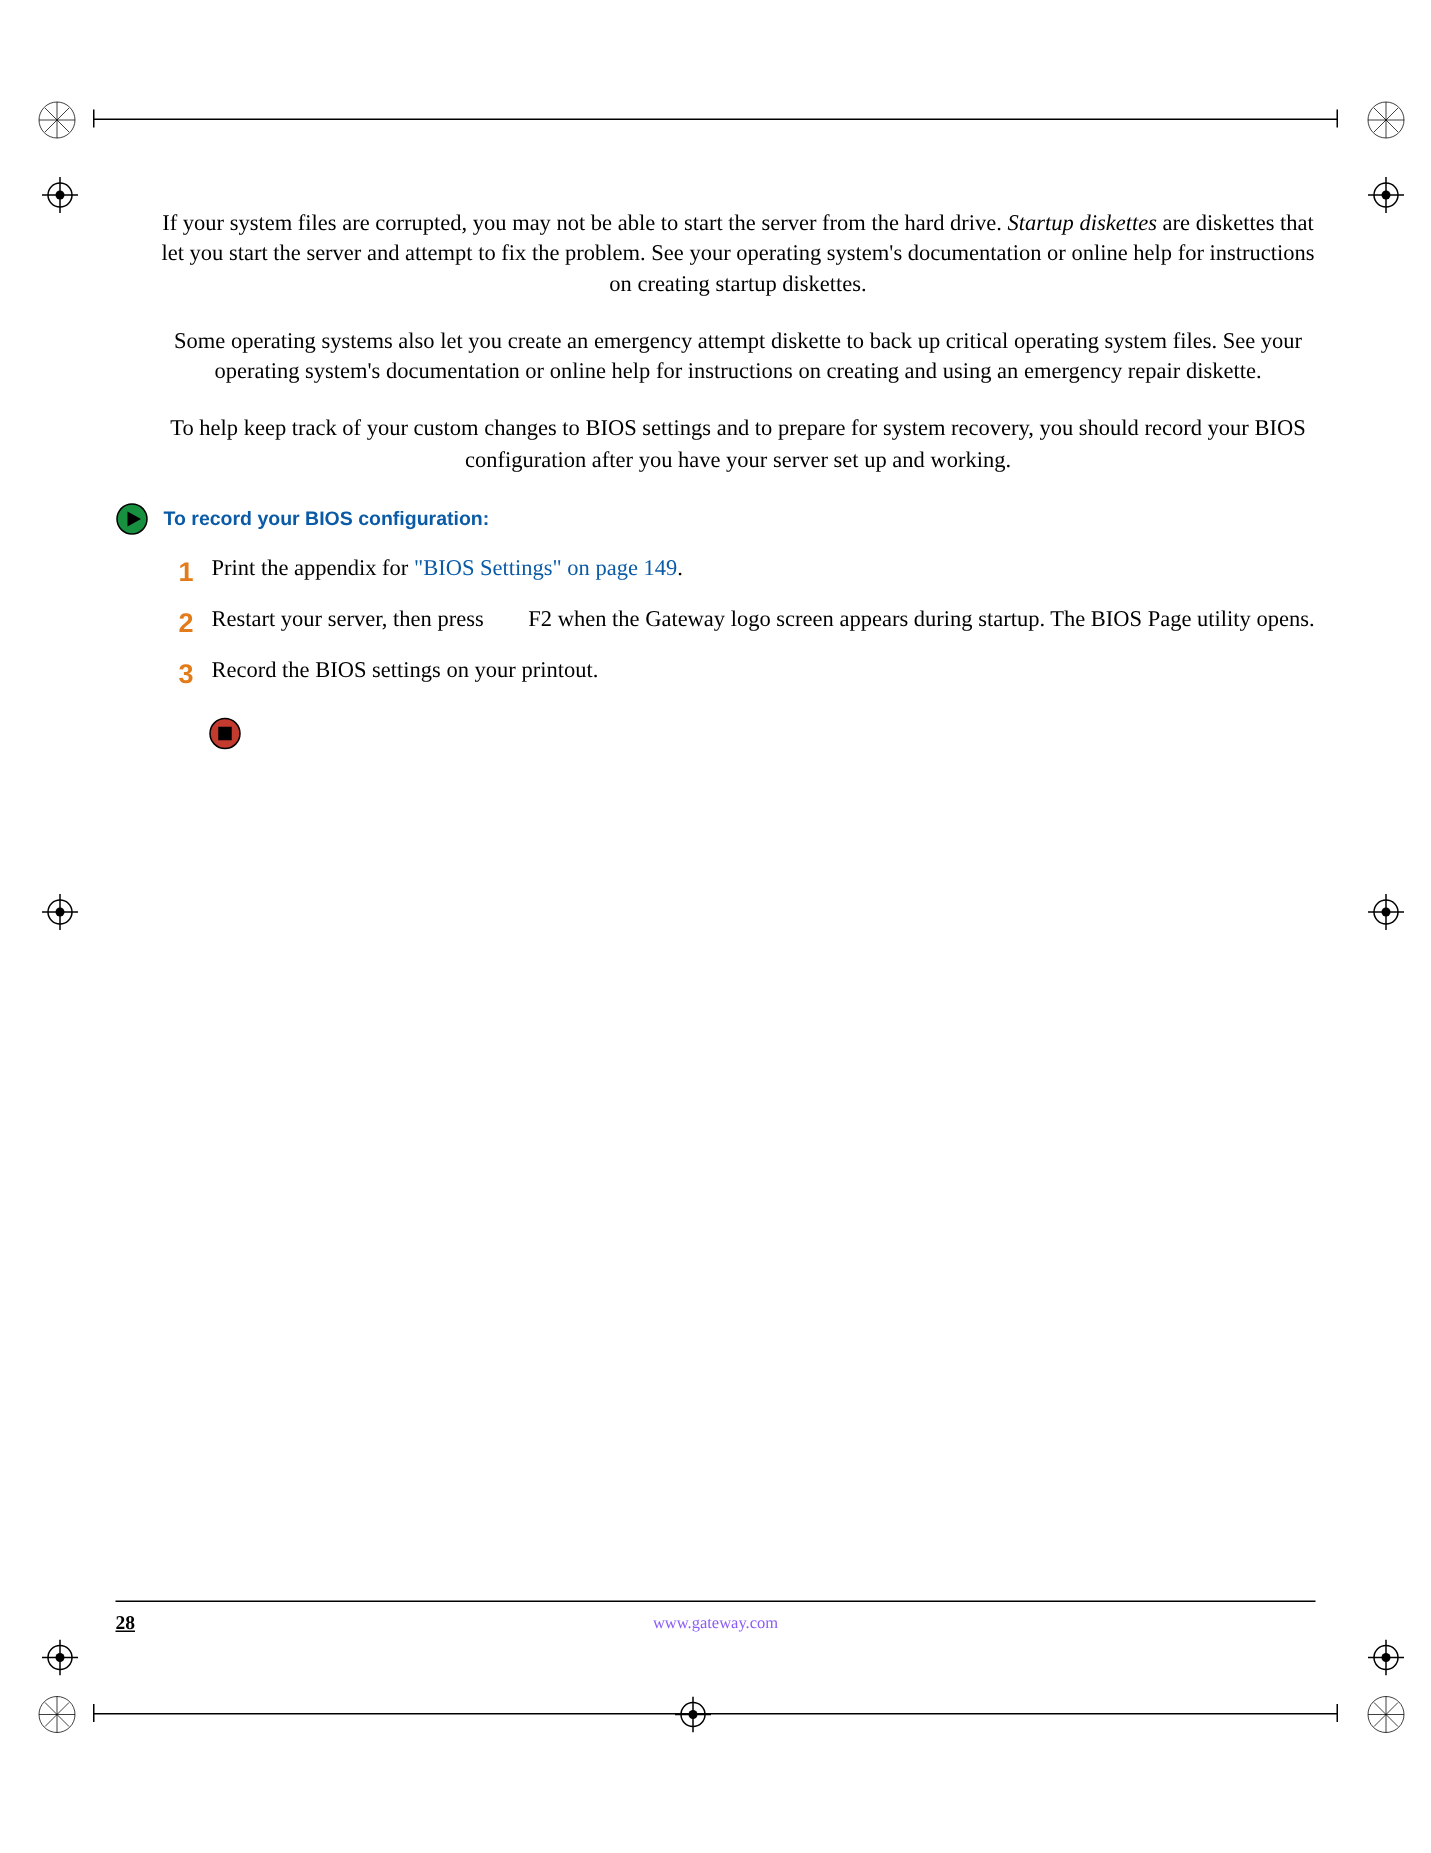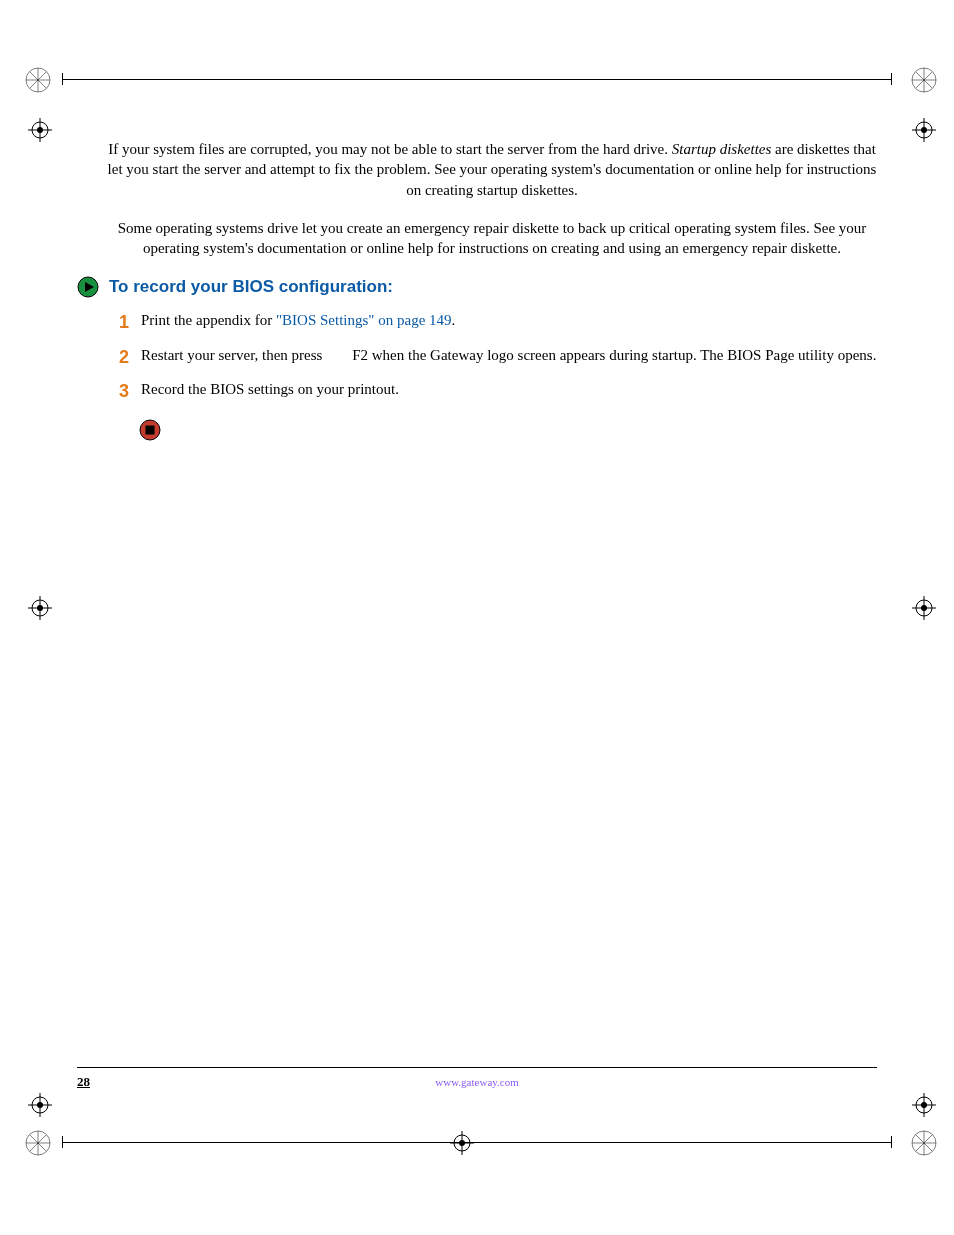--- a/index.html
+++ b/index.html
@@ -67,21 +67,21 @@
   .play-icon {
     width: 22px;
     height: 22px;
     flex: 0 0 22px;
   }
   .procedure-title {
     font-family: 'Arial Narrow', Arial, sans-serif;
     font-stretch: condensed;
     font-weight: 700;
     color: #0a5aa6;
-    font-size: 17px;
+    font-size: 13px;
   }
   ol.steps {
     list-style: none;
     margin-left: 38px;
   }
   ol.steps li {
     display: flex;
     gap: 12px;
     font-size: 15px;
     line-height: 1.35;
@@ -241,23 +241,24 @@
 <div class="tick-line" style="bottom:92px;"></div>
 
 <div class="page-frame" style="border-top:none;">
 
   <div class="content">
 
     <p class="body-para">
       <span>If your system files are corrupted, you may not be able to start the server from the hard drive. </span><span class="italic">Startup diskettes</span><span> are diskettes that let you start the server and attempt to fix the problem. See your operating system's documentation or online help for instructions on creating startup diskettes.</span>
     </p>
 
-    <p class="body-para">Some operating systems drive let you create an emergency repair diskette to back up critical operating system files. See your operating system's documentation or online help for instructions on creating and using an emergency repair diskette.</p>
-
-
+    <p class="body-para">Some operating systems also let you create an emergency attempt diskette to back up critical operating system files. See your operating system's documentation or online help for instructions on creating and using an emergency repair diskette.</p>
+
+
+    <p class="body-para">To help keep track of your custom changes to BIOS settings and to prepare for system recovery, you should record your BIOS configuration after you have your server set up and working.</p>
 
     <div class="procedure-row">
       <svg class="play-icon" viewBox="0 0 22 22">
         <circle cx="11" cy="11" r="10" fill="#17913f" stroke="#000" stroke-width="1"></circle>
         <polygon points="8,6 17,11 8,16" fill="#000"></polygon>
       </svg>
       <span class="procedure-title">To record your BIOS configuration:</span>
     </div>
 
     <ol class="steps">

